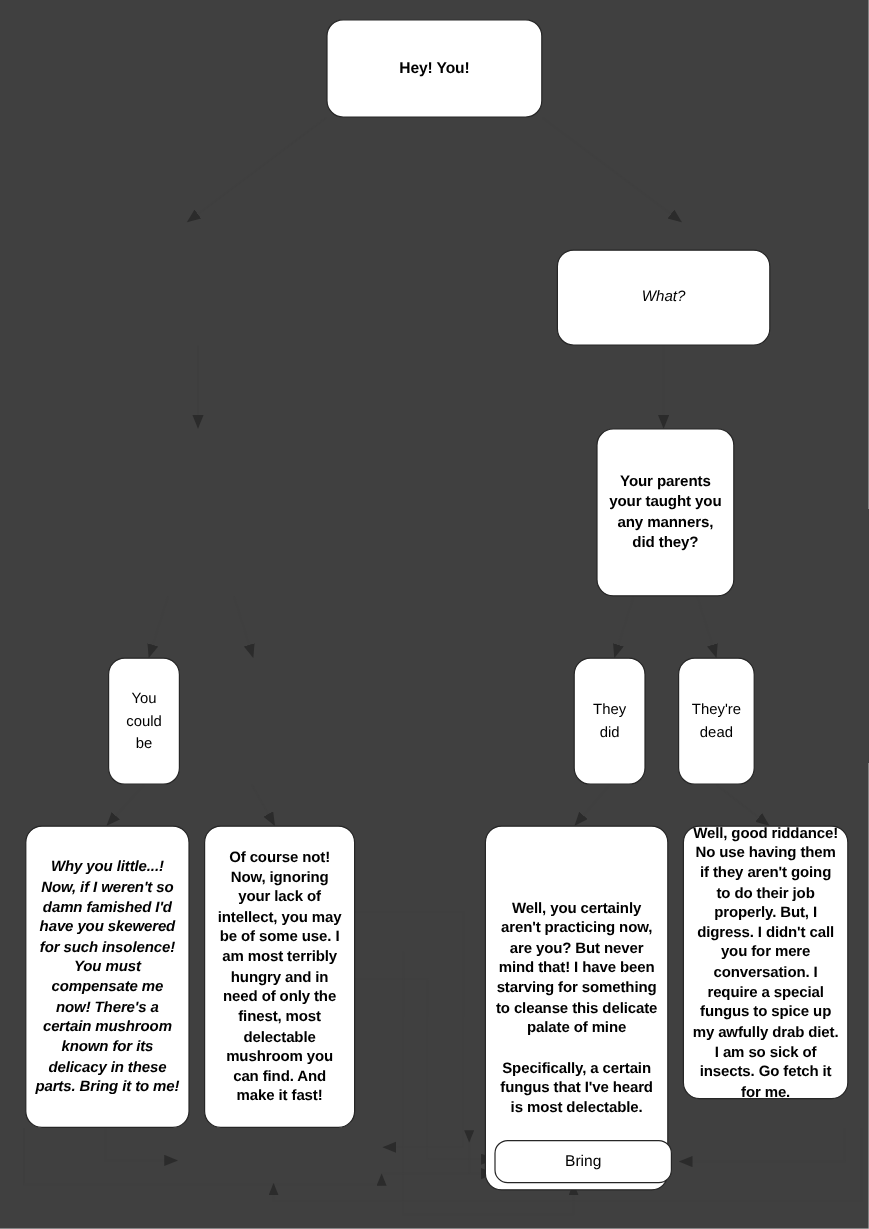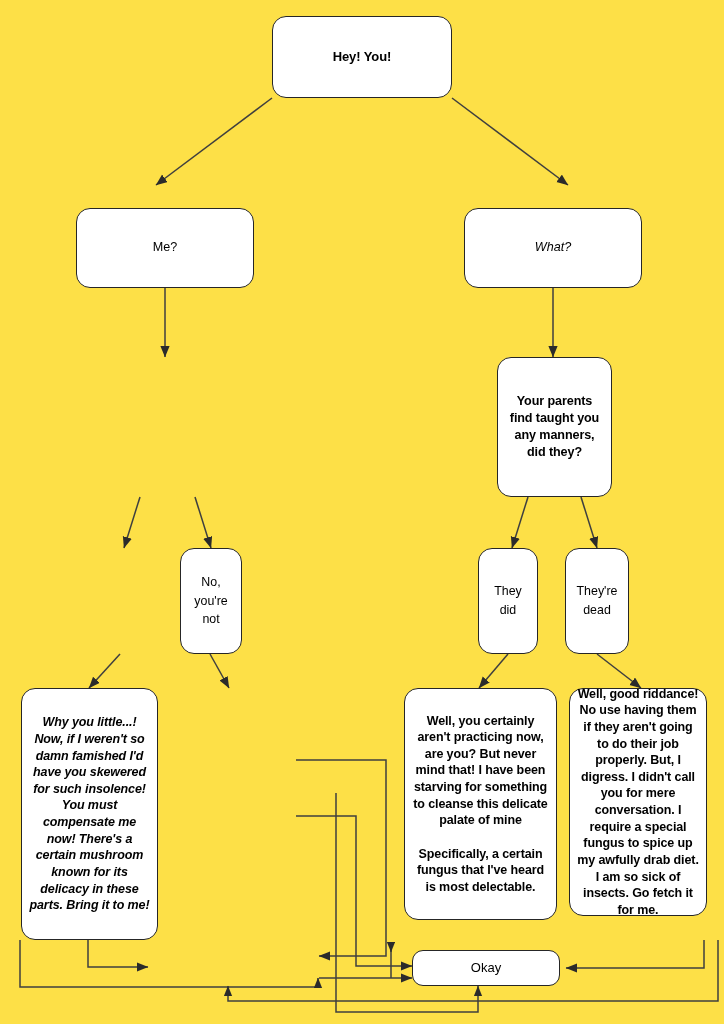--- a/index.html
+++ b/index.html
@@ -9,21 +9,21 @@
     background: #ffffff;
   }
   body {
     font-family: "Liberation Sans", sans-serif;
     color: #000000;
   }
   #canvas {
     position: relative;
     width: 724px;
     height: 1024px;
-    background: #fde047;
+    background: #404040;
     overflow: hidden;
   }
   #edges {
     position: absolute;
     left: 0;
     top: 0;
     width: 724px;
     height: 1024px;
     pointer-events: none;
   }
@@ -117,59 +117,59 @@
       <path d="M319,978 L412,978" marker-end="url(#ah)"></path>
       <path d="M391,944 L391,978"></path>
       <path d="M391,944 L391,952" marker-end="url(#ahs)"></path>
     </g>
   </svg>
 
   <div class="node npc root" style="left:272px; top:16px; width:180px; height:82px;">
     <span class="txt">Hey! You!</span>
   </div>
 
-  <div class="node player" style="left:76px; top:208px; width:178px; height:80px;">
-    <span class="txt">Me?</span>
-  </div>
 
   <div class="node player" style="left:464px; top:208px; width:178px; height:80px;font-style:italic;">
     <span class="txt">What?</span>
   </div>
 
 
   <div class="node npc" style="left:497px; top:357px; width:115px; height:140px;">
-    <span class="txt">Your parents find taught you any manners, did they?</span>
+    <span class="txt">Your parents your taught you any manners, did they?</span>
   </div>
 
+  <div class="node player small-choice" style="left:90px; top:548px; width:60px; height:106px;">
+    <span class="txt">You could be</span>
+  </div>
 
-  <div class="node player small-choice" style="left:180px; top:548px; width:62px; height:106px;">
-    <span class="txt">No, you're not</span>
-  </div>
 
   <div class="node player small-choice" style="left:478px; top:548px; width:60px; height:106px;">
     <span class="txt">They did</span>
   </div>
 
   <div class="node player small-choice" style="left:565px; top:548px; width:64px; height:106px;">
     <span class="txt">They're dead</span>
   </div>
 
   <div class="node npc long" style="left:21px; top:688px; width:137px; height:252px;font-style:italic;">
     <span class="txt">Why you little...! Now, if I weren't so damn famished I'd have you skewered for such insolence! You must compensate me now! There's a certain mushroom known for its delicacy in these parts. Bring it to me!</span>
   </div>
 
+  <div class="node npc long" style="left:170px; top:688px; width:126px; height:252px;">
+    <span class="txt">Of course not! Now, ignoring your lack of intellect, you may be of some use. I am most terribly hungry and in need of only the finest, most delectable mushroom you can find. And make it fast!</span>
+  </div>
 
-  <div class="node npc long" style="left:404px; top:688px; width:153px; height:232px;">
+  <div class="node npc long" style="left:404px; top:688px; width:153px; height:304px;">
     <span class="txt">Well, you certainly aren't practicing now, are you? But never mind that! I have been starving for something to cleanse this delicate palate of mine
 
 Specifically, a certain fungus that I've heard is most delectable.</span>
   </div>
 
   <div class="node npc long" style="left:569px; top:688px; width:138px; height:228px;">
     <span class="txt">Well, good riddance! No use having them if they aren't going to do their job properly. But, I digress. I didn't call you for mere conversation. I require a special fungus to spice up my awfully drab diet. I am so sick of insects. Go fetch it for me.</span>
   </div>
 
 
   <div class="node player terminal" style="left:412px; top:950px; width:148px; height:36px;">
-    <span class="txt">Okay</span>
+    <span class="txt">Bring</span>
   </div>
 
 </div>
 
 </body></html>

